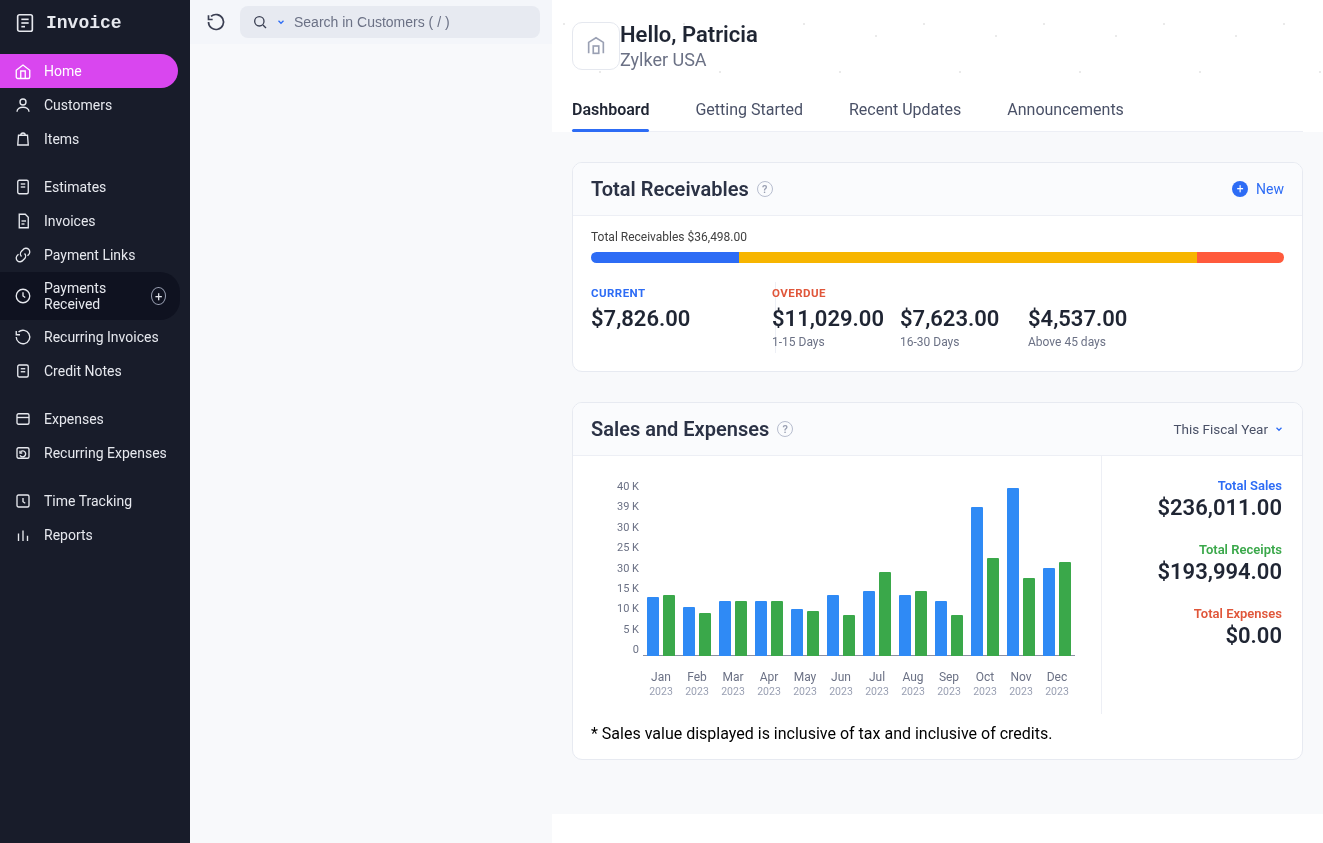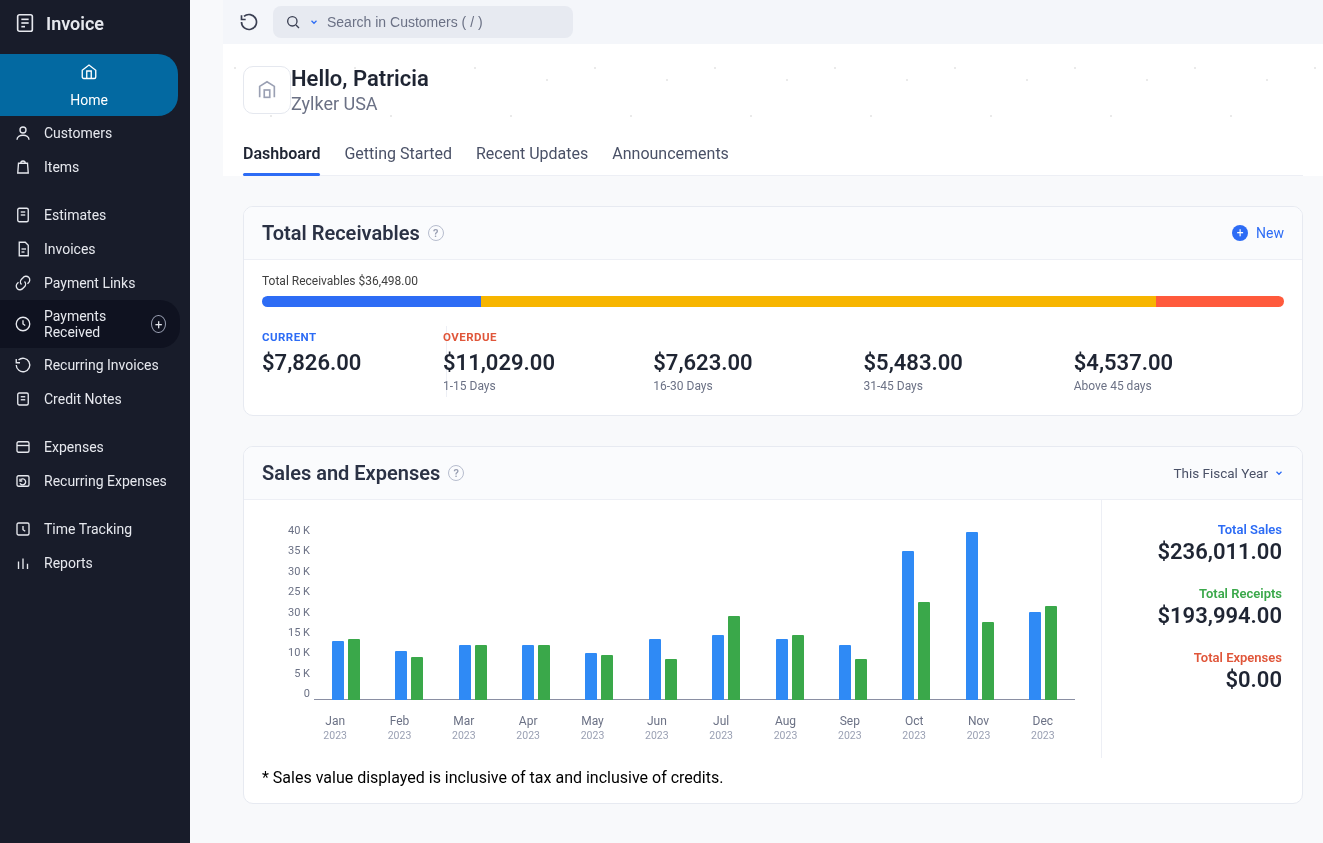--- a/index.html
+++ b/index.html
@@ -22,62 +22,60 @@
     padding-top: 0;
     flex-shrink: 0;
   }
   .brand {
     display: flex;
     align-items: center;
     gap: 10px;
     padding: 12px 14px 16px 14px;
     font-size: 18px;
     font-weight: 600;
+    font-family: Liberation Mono, monospace;
   }
   .brand .icon { width: 22px; height: 22px; color: #e6e8ee; }
   .nav-group { padding: 4px 0 10px 0; }
   .nav-item {
     display: flex;
     align-items: center;
     gap: 12px;
     padding: 8px 14px;
     font-size: 14px;
     color: #e6e8ee;
     cursor: pointer;
     border-radius: 0;
     position: relative;
   }
   .nav-item .icon { width: 18px; height: 18px; flex-shrink: 0; }
   .nav-item.active {
-    background: #0369a1;
+    background: #d946ef;
     color: #fff;
     border-radius: 0 20px 20px 0;
     margin-right: 12px;
-    flex-direction: column;
   }
   .nav-item.highlight {
     background: #0f1220;
     border-radius: 0 20px 20px 0;
     margin-right: 10px;
   }
   .nav-item .add-badge {
     margin-left: auto;
     width: 18px; height: 18px;
     border-radius: 50%;
     border: 1.5px solid #9aa0b3;
     display: flex; align-items: center; justify-content: center;
     font-size: 13px; line-height: 1; color: #e6e8ee;
   }
   
   .main {
     flex: 1;
     display: flex;
-    flex-direction: column;
     min-width: 0;
-    padding-left: 33px;
   }
   .topbar {
     height: 44px;
     display: flex;
     align-items: center;
     gap: 10px;
     padding: 0 12px;
     background: #f4f6fa;
   }
   .topbar .refresh {
@@ -137,21 +135,21 @@
     border: 1px solid #e5e8ef;
     border-radius: 10px;
     background: #fff;
     display: flex; align-items: center; justify-content: center;
     color: #9aa0b3;
   }
   .hero h1 { font-size: 22px; font-weight: 600; color: #1f2533; }
   .hero .sub { font-size: 18px; color: #6b7185; margin-top: 2px; }
   .tabs {
     display: flex;
-    gap: 24px;
+    gap: 46px;
     margin-top: 22px;
     border-bottom: 1px solid #edeff5;
   }
   .tab {
     padding: 8px 0 12px 0;
     font-size: 16px;
     color: #4a5167;
     cursor: pointer;
     position: relative;
   }
@@ -269,21 +267,21 @@
     align-items: end;
   }
   .month {
     display: flex; align-items: flex-end; justify-content: center; gap: 4px;
     height: 100%;
   }
   .bar { width: 12px; border-radius: 1px 1px 0 0; }
   .bar.sales { background: #2f8af5; }
   .bar.rec { background: #3aa84a; }
   .x-labels {
-    position: absolute; left: 33px; right: 8px; bottom: 6px;
+    position: absolute; left: 44px; right: 8px; bottom: 6px;
     display: grid; grid-template-columns: repeat(12, 1fr);
     text-align: center;
   }
   .x-labels .m { font-size: 12px; color: #6b7185; }
   .x-labels .y { font-size: 10.5px; color: #9aa0b3; margin-top: 1px; }
   .footnote { font-size: 16px; color: #000000; padding: 10px 18px 16px 18px; }
   .summary {
     width: 200px;
     padding: 22px 20px;
     text-align: right;
@@ -529,25 +527,20 @@
             <div class="value">$11,029.00</div>
             <div class="mini">1-15 Days</div>
           </div>
           <div class="stat">
             <div class="label">&nbsp;</div>
             <div class="value">$7,623.00</div>
             <div class="mini">16-30 Days</div>
           </div>
           <div class="stat">
             <div class="label">&nbsp;</div>
-            <div class="value">$5,483.00</div>
-            <div class="mini">31-45 Days</div>
-          </div>
-          <div class="stat">
-            <div class="label">&nbsp;</div>
             <div class="value">$4,537.00</div>
             <div class="mini">Above 45 days</div>
           </div>
         </div>
       </div>
 
       <div class="card">
         <div class="card-header">
           <div class="title">
             <span>Sales and Expenses</span>
@@ -560,21 +553,21 @@
                   <polyline points="6 9 12 15 18 9"></polyline>
                 </svg>
             </span>
           </div>
         </div>
         <div class="se-body">
           <div class="chart-area">
             <div class="chart">
               <div class="y-axis" id="y-axis">
                   <div>40 K</div>
-                  <div>35 K</div>
+                  <div>39 K</div>
                   <div>30 K</div>
                   <div>25 K</div>
                   <div>30 K</div>
                   <div>15 K</div>
                   <div>10 K</div>
                   <div>5 K</div>
                   <div>0</div>
                 </div>
               <div class="baseline"></div>
               <div class="plot">

